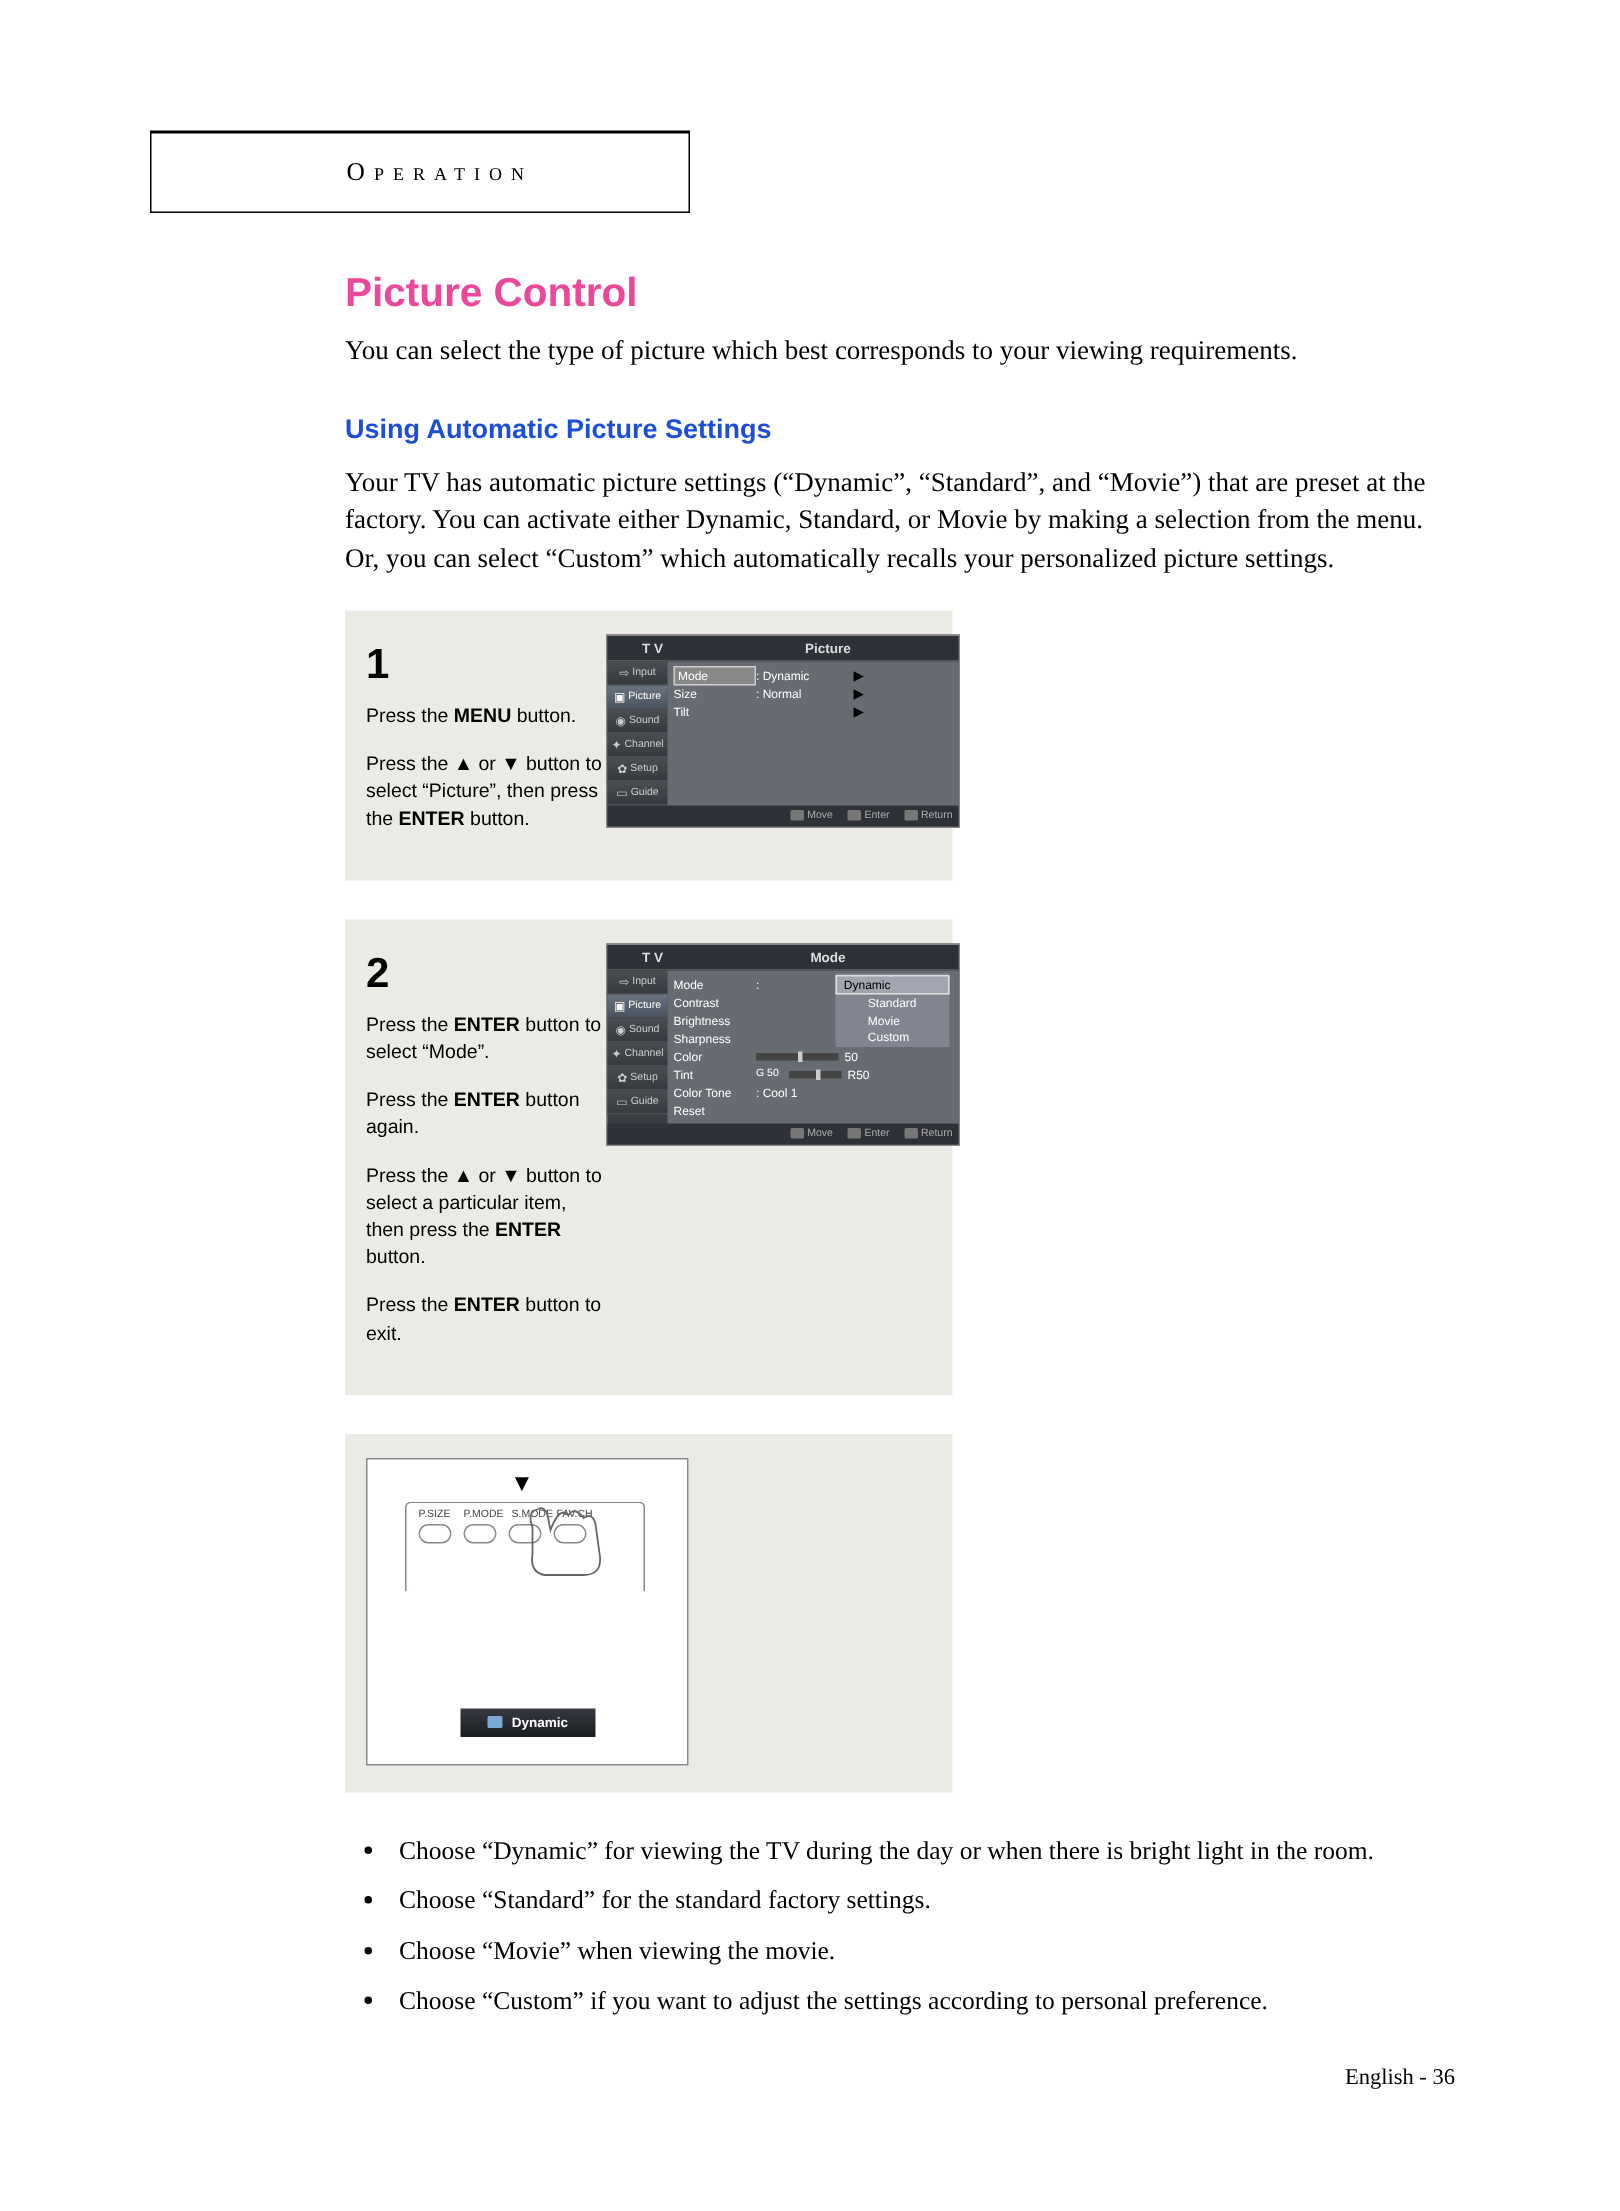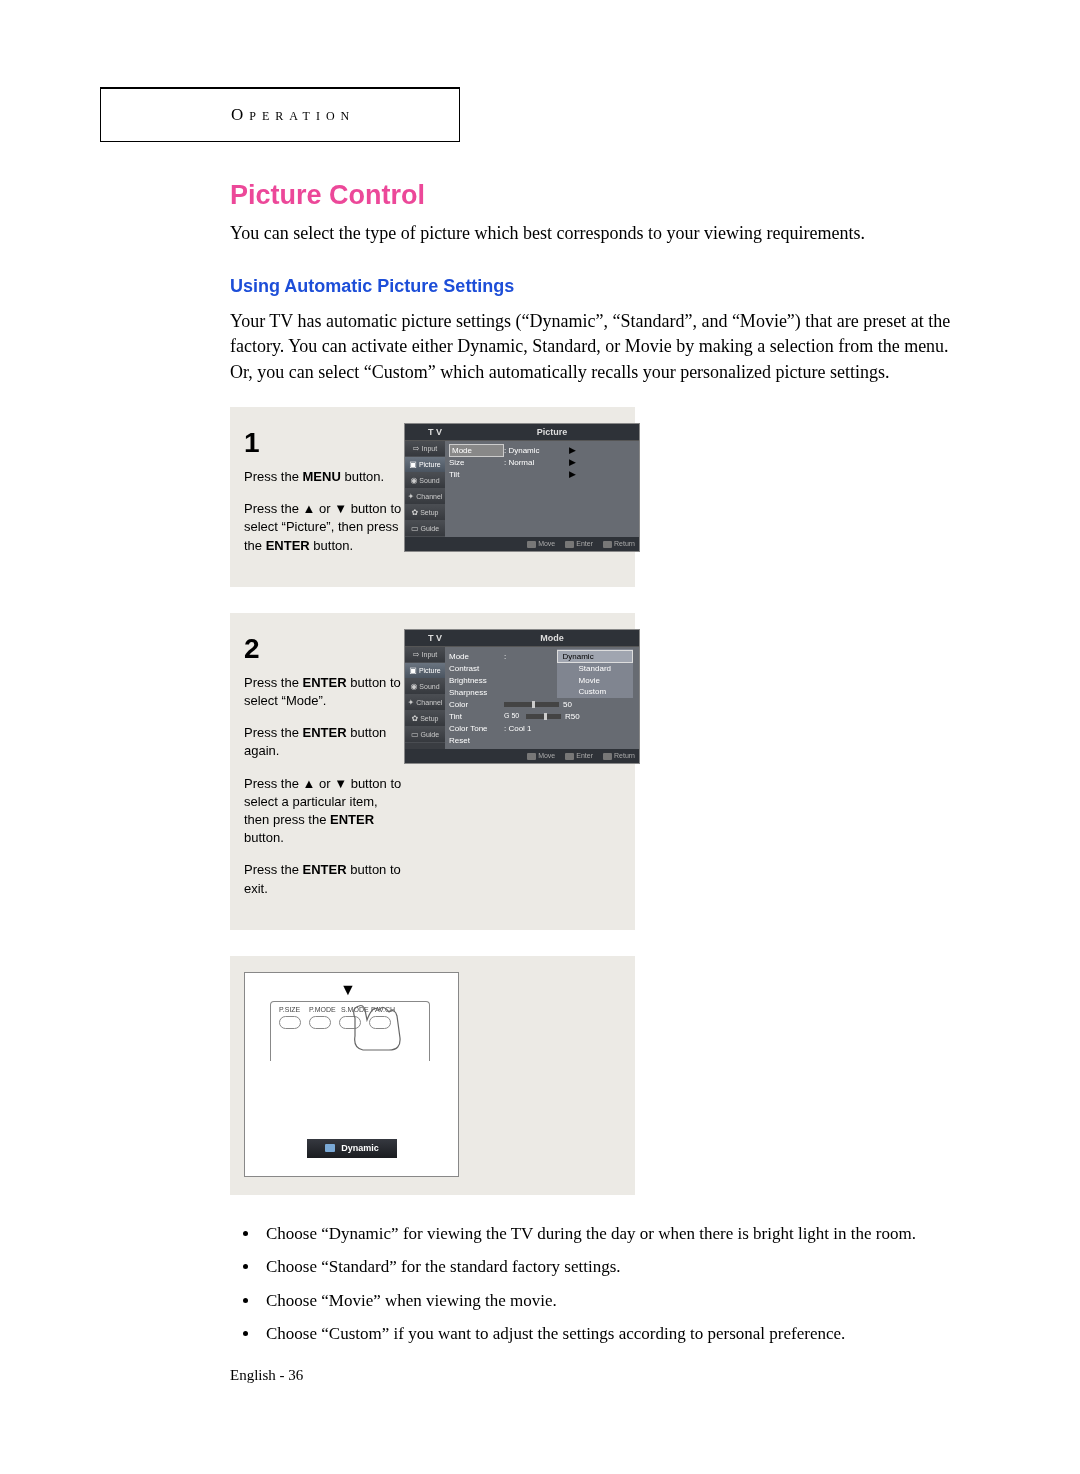--- a/index.html
+++ b/index.html
@@ -265,23 +265,23 @@
     border-radius: 1px;
   }
   .bullets {
     margin-top: 4px;
     margin-left: 30px;
     font-size: 17px;
     line-height: 1.5;
   }
   .bullets li { margin-bottom: 8px; padding-left: 6px; }
   .footer-pg {
-    text-align: left;
+    text-align: right;
     font-size: 15px;
-    margin-top: 20px;
+    margin-top: 30px;
   }
   .sicon { font-size: 8px; }
 </style>
 </head>
 <body>
 
 <div class="op-box">
   <span>Operation</span>
 </div>
 

